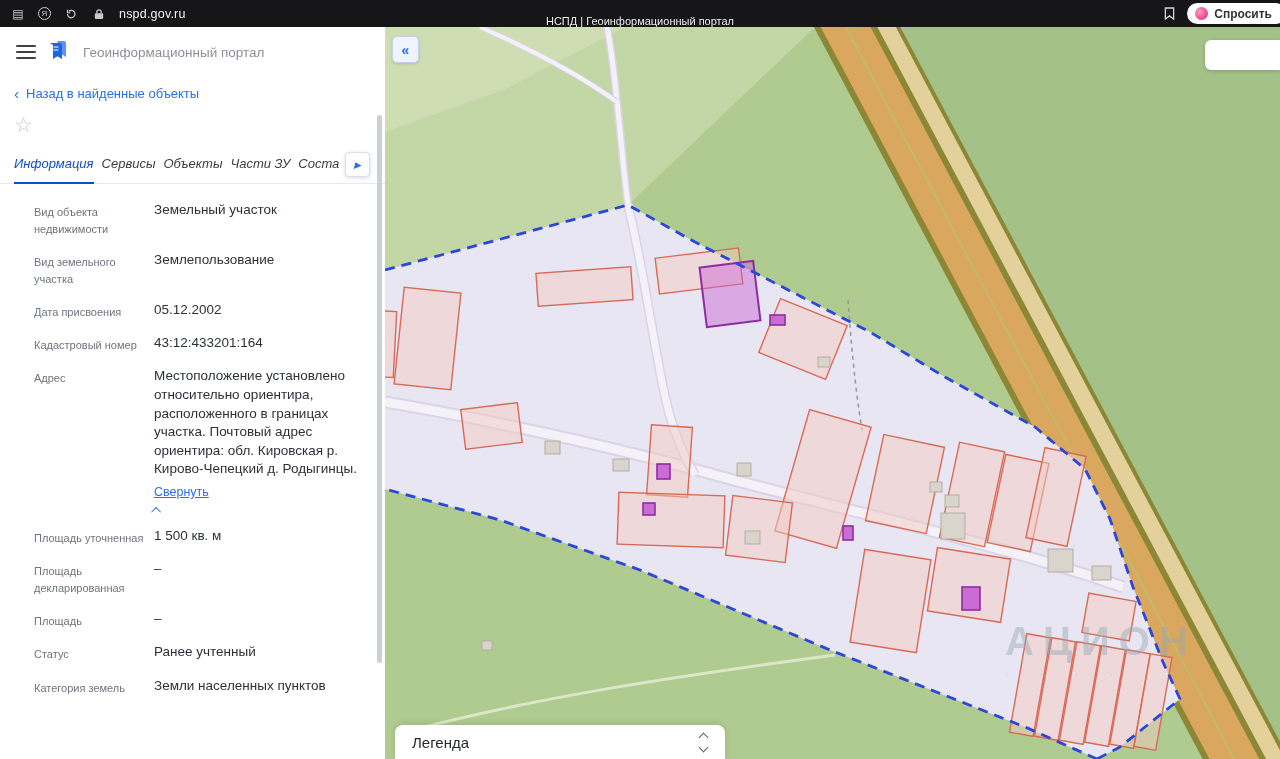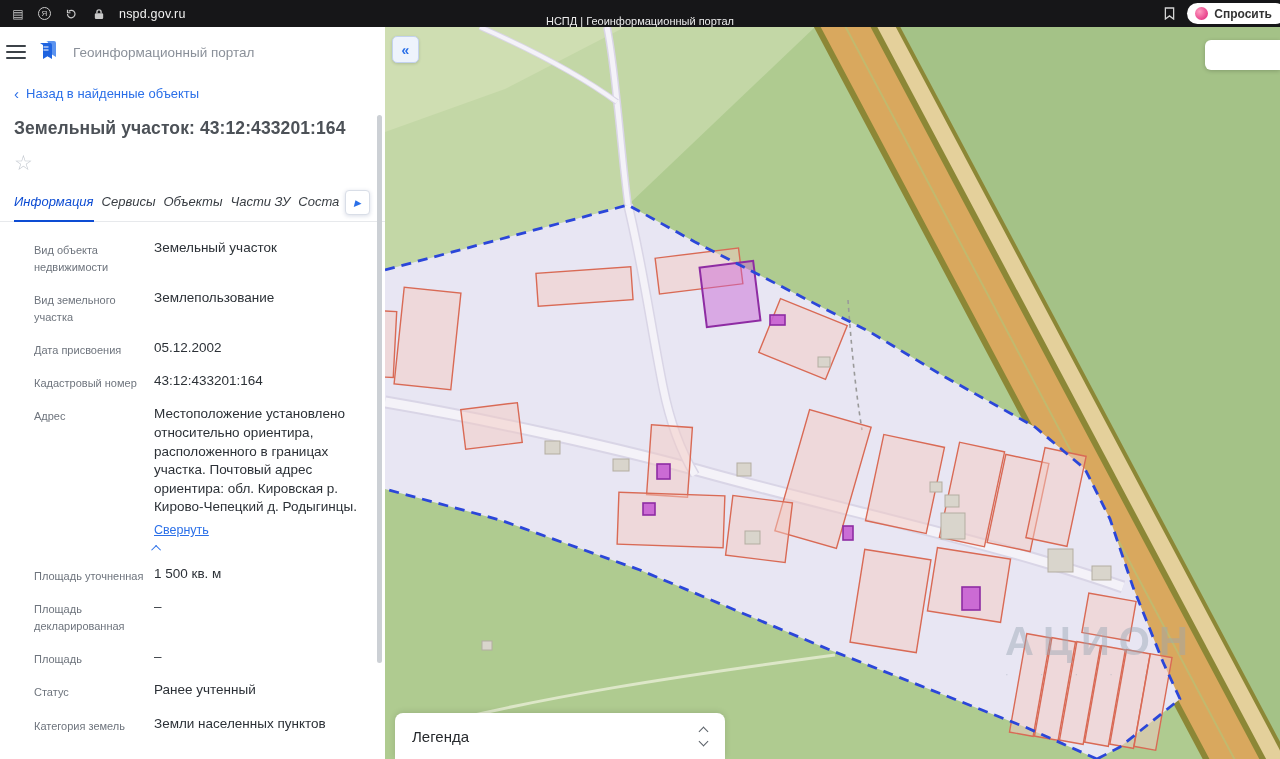--- a/index.html
+++ b/index.html
@@ -12,21 +12,21 @@
   .url-text { font-size:12.5px; color:#f1f1f1; letter-spacing:.2px; }
   .bbar-title { position:absolute; left:50%; transform:translateX(-50%); font-size:11px; color:#ececec; white-space:nowrap;margin-top:14px; }
   .bbar-right { margin-left:auto; display:flex; align-items:center; gap:10px; height:100%;font-weight:bold; }
   .ask-pill { display:flex; align-items:center; gap:6px; background:#ffffff; height:21px; padding:0 14px 0 8px; border-radius:12px; font-size:12px; color:#333; margin-right:-6px; }
   .ask-icon { width:13px; height:13px; border-radius:50%; background:radial-gradient(circle at 35% 35%, #ff9ec2, #e8418b 70%); display:inline-block; }
 
   .app { display:flex; height:732px; }
 
   
   .panel { width:385px; background:#fff; position:relative; flex:none; overflow:hidden; }
-  .panel-header { display:flex; align-items:center; gap:12px; padding:13px 6px 6px; }
+  .panel-header { display:flex; align-items:center; gap:12px; padding:13px 16px 6px; }
   .burger { width:20px; height:14px; position:relative; cursor:pointer; }
   .burger i { position:absolute; left:0; right:0; height:2px; background:#3c4248; border-radius:1px; }
   .burger i:nth-child(1){top:0} .burger i:nth-child(2){top:6px} .burger i:nth-child(3){top:12px}
   .app-title { color:#8a9099; font-size:13.5px; }
   .back-link { display:flex; align-items:center; gap:7px; margin:16px 14px 0; color:#2a6fe8; font-size:13px; cursor:pointer; }
   .back-chev { font-size:15px; line-height:1; }
   .page-title { margin:17px 14px 0; font-size:17.5px; font-weight:700; color:#4c5157; letter-spacing:.1px; }
   .star { margin:13px 14px 0; font-size:21px; color:#c5cad1; line-height:1; cursor:pointer; }
 
   .tabs { display:flex; gap:8px; padding:0 14px; margin-top:12px; border-bottom:1px solid #e7e9ec; position:relative;font-style:italic; }
@@ -40,21 +40,21 @@
   .field-value { flex:1; font-size:13.5px; color:#2c3137; line-height:1.38; }
   .collapse-link { display:inline-flex; align-items:flex-start; gap:6px; margin-top:5px; color:#2a6fe8; font-size:12.5px; text-decoration:underline; cursor:pointer;flex-direction:column; }
   .chev-up { width:7px; height:7px; border-left:1.6px solid #2a6fe8; border-top:1.6px solid #2a6fe8; transform:rotate(45deg) translateY(2px); display:inline-block; }
   .panel-scrollbar { position:absolute; right:3px; top:88px; width:5px; height:548px; background:#ccd0d5; border-radius:3px; cursor:pointer; }
 
   
   .map { position:relative; flex:1; overflow:hidden; background:#afcb90; }
   .map svg { display:block; }
   .collapse-btn { position:absolute; left:7px; top:9px; width:27px; height:27px; background:#eef3fc; border:1px solid #c3d2ef; border-radius:5px; color:#2a6fe8; font-size:14px; font-weight:700; display:flex; align-items:center; justify-content:center; box-shadow:0 1px 3px rgba(0,0,0,.15); cursor:pointer; }
   .map-search-box { position:absolute; right:0; top:13px; width:75px; height:30px; background:#fff; border-radius:6px 0 0 6px; box-shadow:0 1px 4px rgba(0,0,0,.2); }
-  .legend-bar { position:absolute; left:10px; bottom:0; width:330px; height:46px; background:#fff; border-radius:8px 8px 0 0; display:flex; align-items:center; padding:0 14px 0 17px; box-shadow:0 -1px 6px rgba(0,0,0,.12); cursor:pointer; }
+  .legend-bar { position:absolute; left:10px; bottom:0; width:330px; height:34px; background:#fff; border-radius:8px 8px 0 0; display:flex; align-items:center; padding:0 14px 0 17px; box-shadow:0 -1px 6px rgba(0,0,0,.12); cursor:pointer; }
   .legend-label { font-size:15px; color:#26292d; }
   .legend-expander { margin-left:auto; display:flex; flex-direction:column; align-items:center; gap:3px; padding:4px; cursor:pointer; }
   .chv { width:7px; height:7px; border-left:1.7px solid #5b6168; border-top:1.7px solid #5b6168; display:inline-block; }
   .chv.up { transform:rotate(45deg); } .chv.down { transform:rotate(225deg); }
   .watermark { position:absolute; left:620px; top:592px; color:#9aa7b4; opacity:.45; font-size:40px; font-weight:700; letter-spacing:9px; pointer-events:none; white-space:nowrap; }
   .watermark small { display:block; font-size:11px; letter-spacing:14px; font-weight:400; margin-top:4px; opacity:.9; }
 </style>
 </head>
 <body>
 
@@ -105,21 +105,20 @@
           </svg>
       </span>
       <span class="app-title">Геоинформационный портал</span>
     </div>
 
     <div class="back-link">
       <span class="back-chev">‹</span>
       <span>Назад в найденные объекты</span>
     </div>
 
-    <div class="page-title">Земельный участок: 43:12:433201:164</div>
 
     <div class="star">☆</div>
 
     <div class="tabs">
       <span class="tab active">Информация</span>
       <span class="tab">Сервисы</span>
       <span class="tab">Объекты</span>
       <span class="tab">Части ЗУ</span>
       <span class="tab">Соста</span>
       <span class="tabs-next-btn">▶</span>

